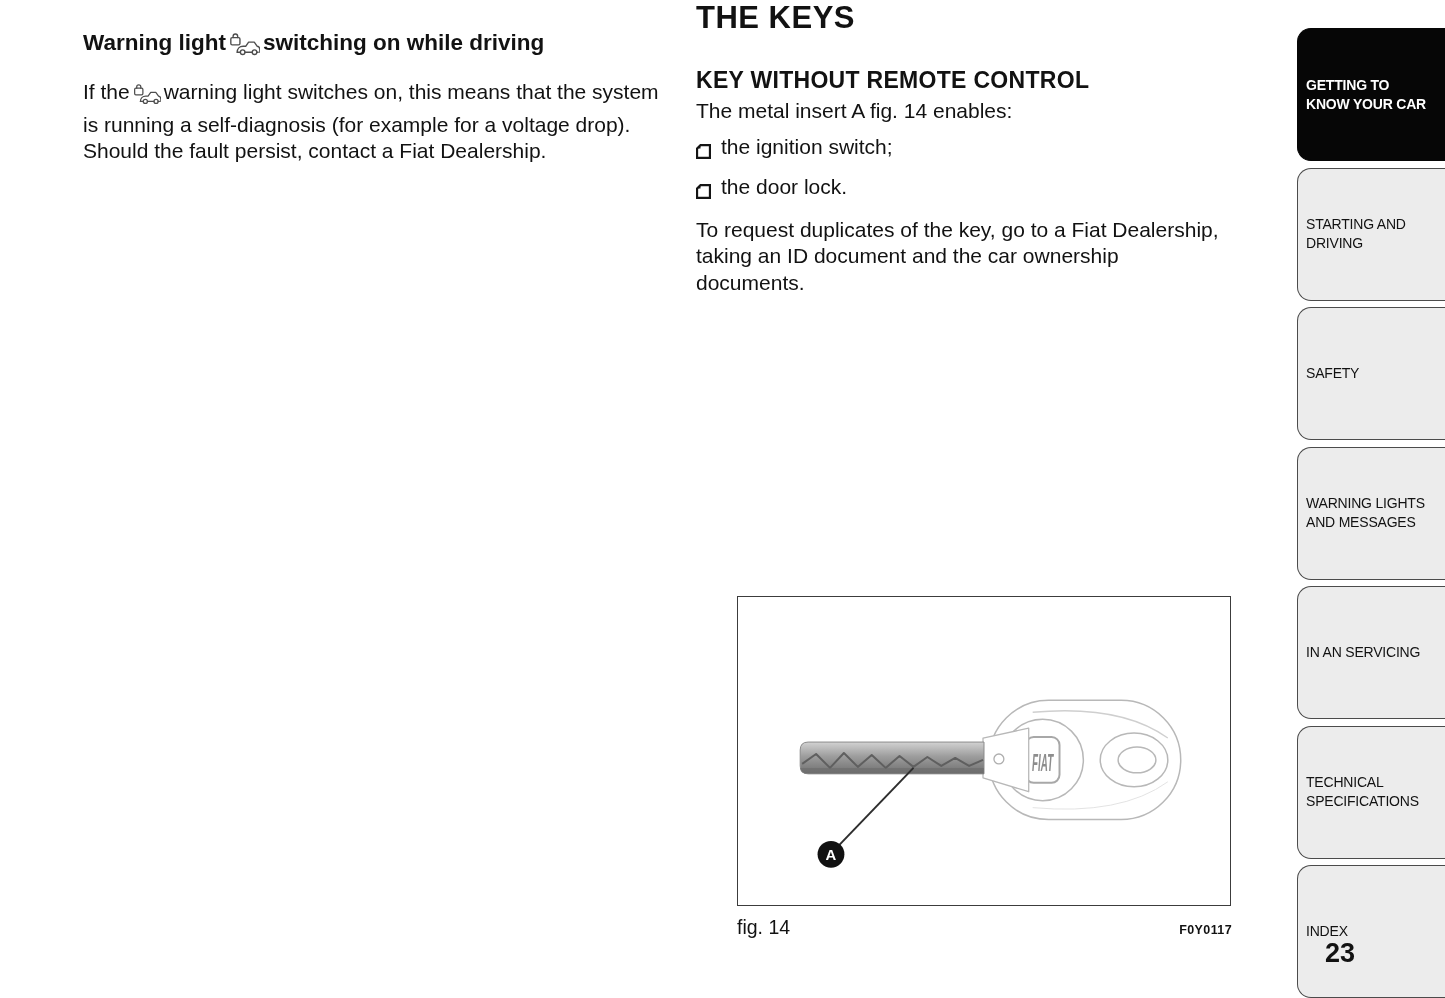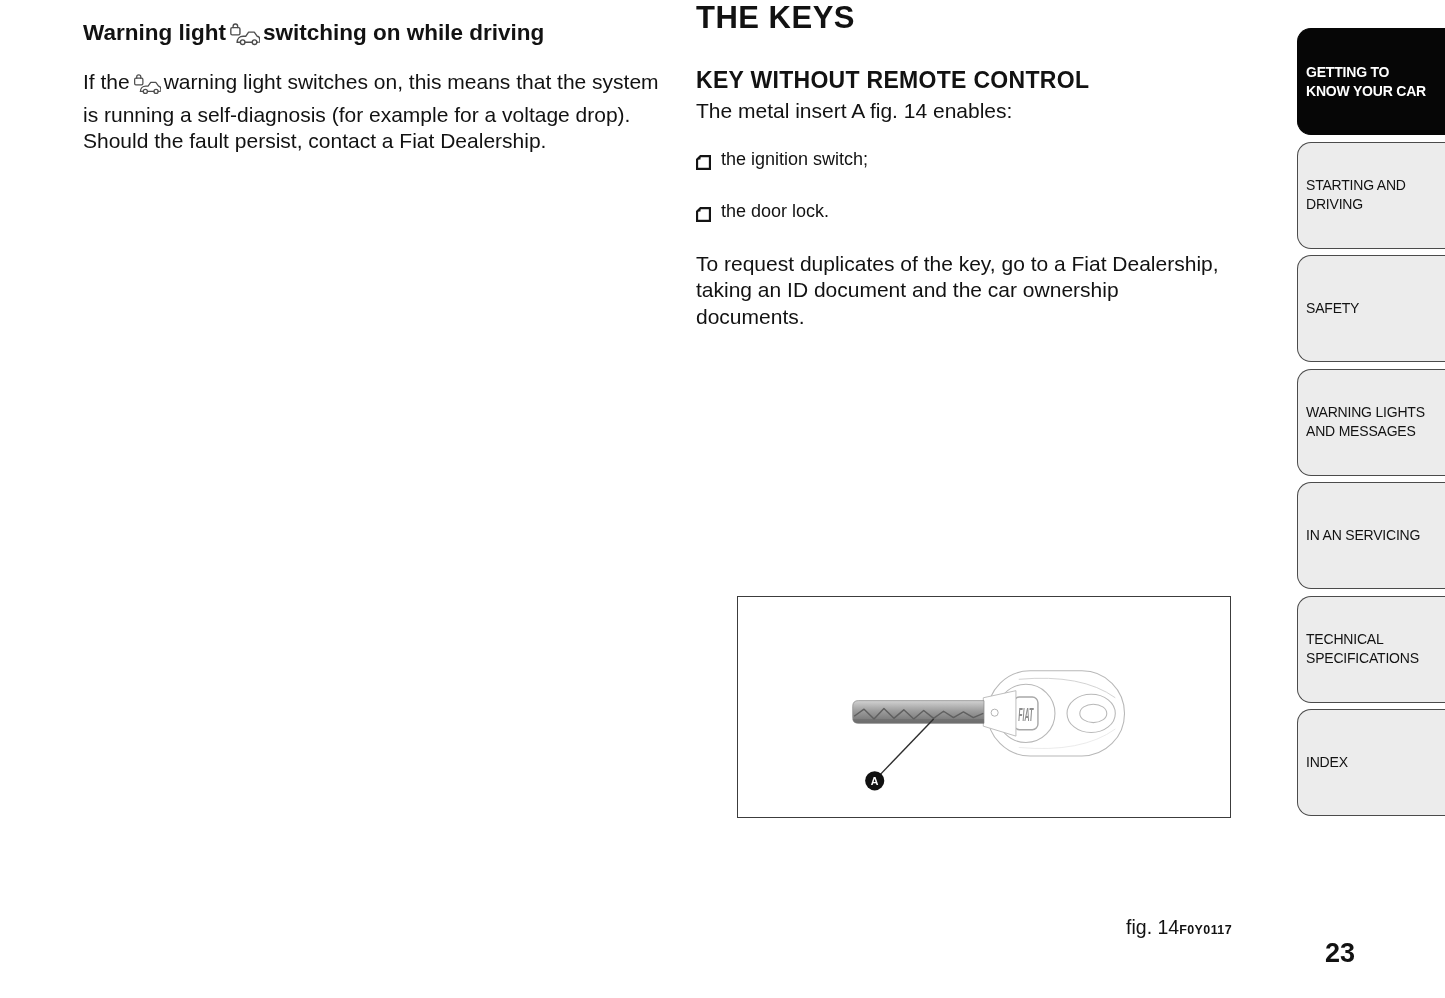--- a/index.html
+++ b/index.html
@@ -2,39 +2,39 @@
 <html><head>
 <meta charset="utf-8">
 <style>
   html,body{margin:0;padding:0;}
   body{
     width:1445px;height:998px;background:#ffffff;position:relative;overflow:hidden;
     font-family:"Liberation Sans","DejaVu Sans",sans-serif;color:#121212;
   }
   
   .col-left{position:absolute;left:83px;top:20px;width:592px;}
-  .col-left h2{font-size:22.5px;margin:0 0 17px 0;font-weight:bold;}
+  .col-left h2{font-size:22.5px;margin:10px 0 17px 0;font-weight:bold;}
   .body-text{font-size:21px;line-height:26.5px;margin:0;}
   .inline-icon{display:inline-block;vertical-align:-6px;margin:0 3px;}
   
   .col-mid{position:absolute;left:696px;top:0;width:527px;}
   .col-mid h1{font-size:31px;margin:0 0 31px 0;letter-spacing:0.5px;}
   .col-mid h3{font-size:23px;margin:0 0 4px 0;letter-spacing:0.3px;}
-  .bullet{display:flex;align-items:flex-start;gap:10px;margin:21px 0;font-size:18px;line-height:26.5px;}
+  .bullet{display:flex;align-items:flex-start;gap:10px;margin:9px 0;font-size:21px;line-height:26.5px;}
   .bullet .glyph{flex:0 0 auto;margin-top:5px;}
   .para{margin-top:11px;}
   
-  .figure{position:absolute;left:737px;top:596px;width:494px;height:222px;border:1px solid #3c3c3c;background:#fff;box-sizing:border-box;}
+  .figure{position:absolute;left:737px;top:596px;width:494px;height:310px;border:1px solid #3c3c3c;background:#fff;box-sizing:border-box;}
   .figure svg{width:100%;height:100%;display:block;}
-  .fig-row{position:absolute;left:737px;top:916px;width:495px;display:flex;justify-content:flex-end;align-items:baseline;}
+  .fig-row{position:absolute;left:737px;top:916px;width:495px;display:flex;justify-content:space-between;align-items:baseline;}
   .fig-caption{font-size:19.5px;}
   .fig-code{font-size:12.5px;font-weight:bold;letter-spacing:0.4px;}
   
   .sidebar{position:absolute;right:0;top:28px;width:148px;display:flex;flex-direction:column;gap:6.5px;}
-  .tab{height:107px;box-sizing:border-box;border:1px solid #4b4b4b;border-right:none;
+  .tab{height:133px;box-sizing:border-box;border:1px solid #4b4b4b;border-right:none;
        border-radius:14px 0 0 14px;background:#ececec;display:flex;align-items:center;
        padding-left:8px;padding-right:3px;cursor:pointer;}
   .tab-label{font-size:14px;letter-spacing:-0.2px;line-height:1.35;white-space:pre-line;}
   .tab.active{background:#060606;border-color:#060606;color:#ffffff;}
   .tab.active .tab-label{font-weight:bold;}
   .page-number{position:absolute;left:1318px;top:938px;font-size:27px;font-weight:bold;margin-left:7px;}
 </style>
 </head>
 <body>
 

